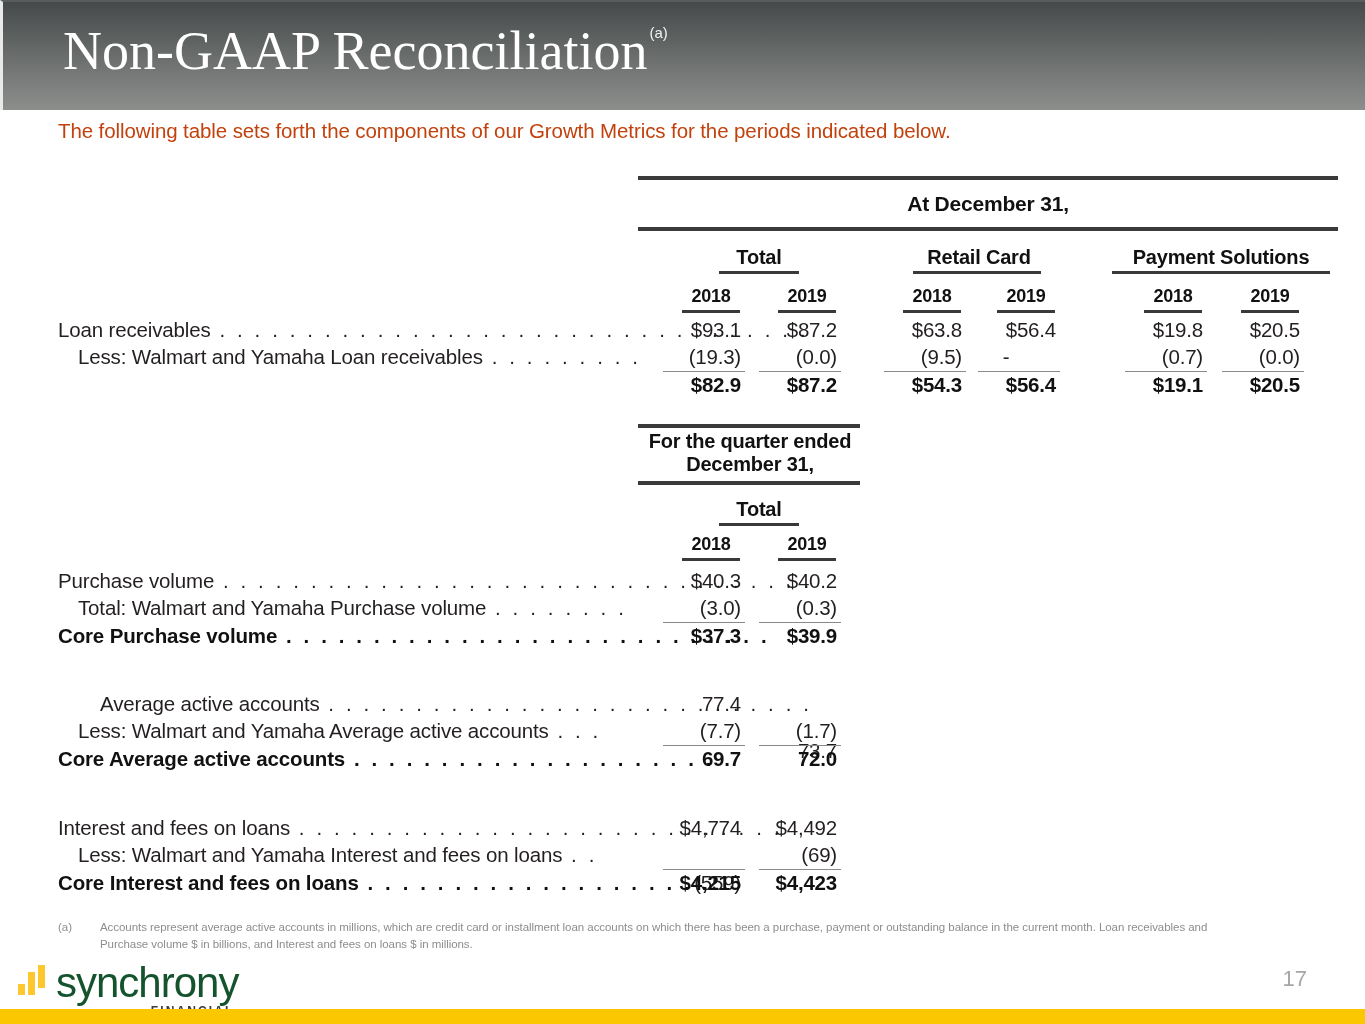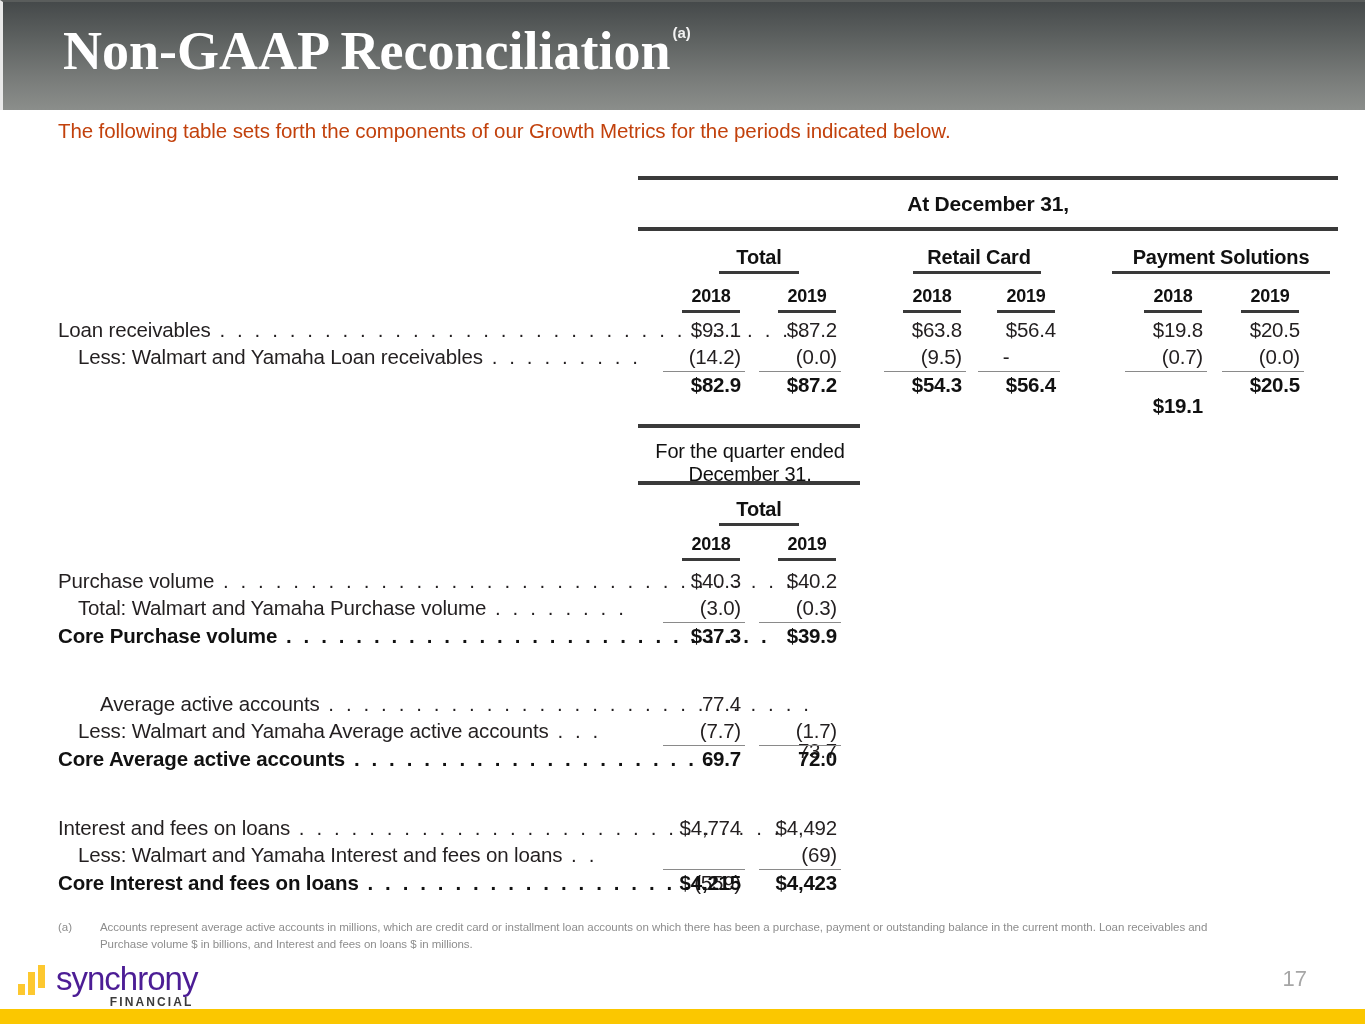--- a/index.html
+++ b/index.html
@@ -26,21 +26,21 @@
     box-sizing: border-box;
     border-left: 3px solid #e9e9e9;
     border-top: 2px solid #5a5d5c;
   }
   #slide-title {
     position: absolute;
     left: 60px;
     top: 18px;
     font-family: "Liberation Serif", "DejaVu Serif", serif;
     font-size: 54px;
-    font-weight: 700;
+    font-weight: 400;
     color: #ffffff;
     letter-spacing: 0px;
     white-space: nowrap;
   }
   #slide-title-sup {
     font-family: "Liberation Sans", sans-serif;
     font-size: 15px;
     vertical-align: super;
     position: relative;
     top: -12px;
@@ -133,26 +133,25 @@
 
   .subtotal-rule {
     position: absolute;
     height: 1px;
     background: #8a8a8a;
   }
 
   .hdr2-line {
     position: absolute;
     font-size: 20px;
-    font-weight: normal;
+    font-weight: bold;
     color: #111;
     text-align: center;
     white-space: nowrap;
     letter-spacing: -0.2px;
-    margin-top: 10px;
   }
 
   
   #footnote {
     position: absolute;
     left: 58px;
     top: 919px;
     width: 1180px;
     font-size: 11.5px;
     line-height: 1.45;
@@ -195,22 +194,22 @@
     margin-top: 3px;
   }
   .bar-a { position:absolute; left:0px;  bottom:0px; width:7px;  height:11px; background:#fdc82f; }
   .bar-b { position:absolute; left:10px; bottom:0px; width:7px;  height:23px; background:#fdc82f; }
   .bar-c { position:absolute; left:20px; bottom:7px; width:7px;  height:23px; background:#fdc82f; }
   #logo-text {
     margin-left: 4px;
     line-height: 1;
   }
   #logo-word {
-    font-size: 33px;
-    color: #4c1d95;
+    font-size: 42px;
+    color: #14532d;
     letter-spacing: -1.0px;
     display: block;
     font-weight: 400;
   }
   #logo-sub {
     font-size: 12px;
     font-weight: bold;
     color: #3b3b3b;
     letter-spacing: 2.1px;
     display: block;
@@ -276,39 +275,39 @@
   <div class="cell" style="left:641px; top:318px; width:100px;">$93.1</div>
   <div class="cell" style="left:737px; top:318px; width:100px;">$87.2</div>
   <div class="cell" style="left:862px; top:318px; width:100px;">$63.8</div>
   <div class="cell" style="left:956px; top:318px; width:100px;">$56.4</div>
   <div class="cell" style="left:1103px; top:318px; width:100px;">$19.8</div>
   <div class="cell" style="left:1200px; top:318px; width:100px;">$20.5</div>
 
   <div class="row-label" style="left:58px; top:345px;">
     <span class="indent"></span><span>Less: Walmart and Yamaha Loan receivables</span><span class="lead"> . . . . . . . . .</span>
   </div>
-  <div class="cell" style="left:641px; top:345px; width:100px;">(14.2)</div>
+  <div class="cell" style="left:641px; top:345px; width:100px;">(19.3)</div>
   <div class="cell" style="left:737px; top:345px; width:100px;">(0.0)</div>
   <div class="cell" style="left:862px; top:345px; width:100px;">(9.5)</div>
   <div class="cell center" style="left:956px; top:345px; width:100px;">-</div>
   <div class="cell" style="left:1103px; top:345px; width:100px;">(0.7)</div>
   <div class="cell" style="left:1200px; top:345px; width:100px;">(0.0)</div>
 
   <div class="subtotal-rule" style="left:663px; top:371px; width:82px;"></div>
   <div class="subtotal-rule" style="left:759px; top:371px; width:82px;"></div>
   <div class="subtotal-rule" style="left:884px; top:371px; width:82px;"></div>
   <div class="subtotal-rule" style="left:978px; top:371px; width:82px;"></div>
   <div class="subtotal-rule" style="left:1125px; top:371px; width:82px;"></div>
   <div class="subtotal-rule" style="left:1222px; top:371px; width:82px;"></div>
 
   <div class="cell bold" style="left:641px; top:373px; width:100px;">$82.9</div>
   <div class="cell bold" style="left:737px; top:373px; width:100px;">$87.2</div>
   <div class="cell bold" style="left:862px; top:373px; width:100px;">$54.3</div>
   <div class="cell bold" style="left:956px; top:373px; width:100px;">$56.4</div>
-  <div class="cell bold" style="left:1103px; top:373px; width:100px;margin-top:21px;">$19.1</div>
+  <div class="cell bold" style="left:1103px; top:373px; width:100px;">$19.1</div>
   <div class="cell bold" style="left:1200px; top:373px; width:100px;">$20.5</div>
 
   <div class="rule" style="left:638px; top:424px; width:222px; height:4px;"></div>
   <div class="hdr2-line" style="left:620px; top:430px; width:260px;">For the quarter ended</div>
   <div class="hdr2-line" style="left:620px; top:453px; width:260px;">December 31,</div>
   <div class="rule" style="left:638px; top:481px; width:222px; height:4px;"></div>
 
   <div class="grp-label" style="left:664px; top:498px; width:190px;">Total</div>
   <div class="rule" style="left:719px; top:523px; width:80px; height:3px;"></div>
 

